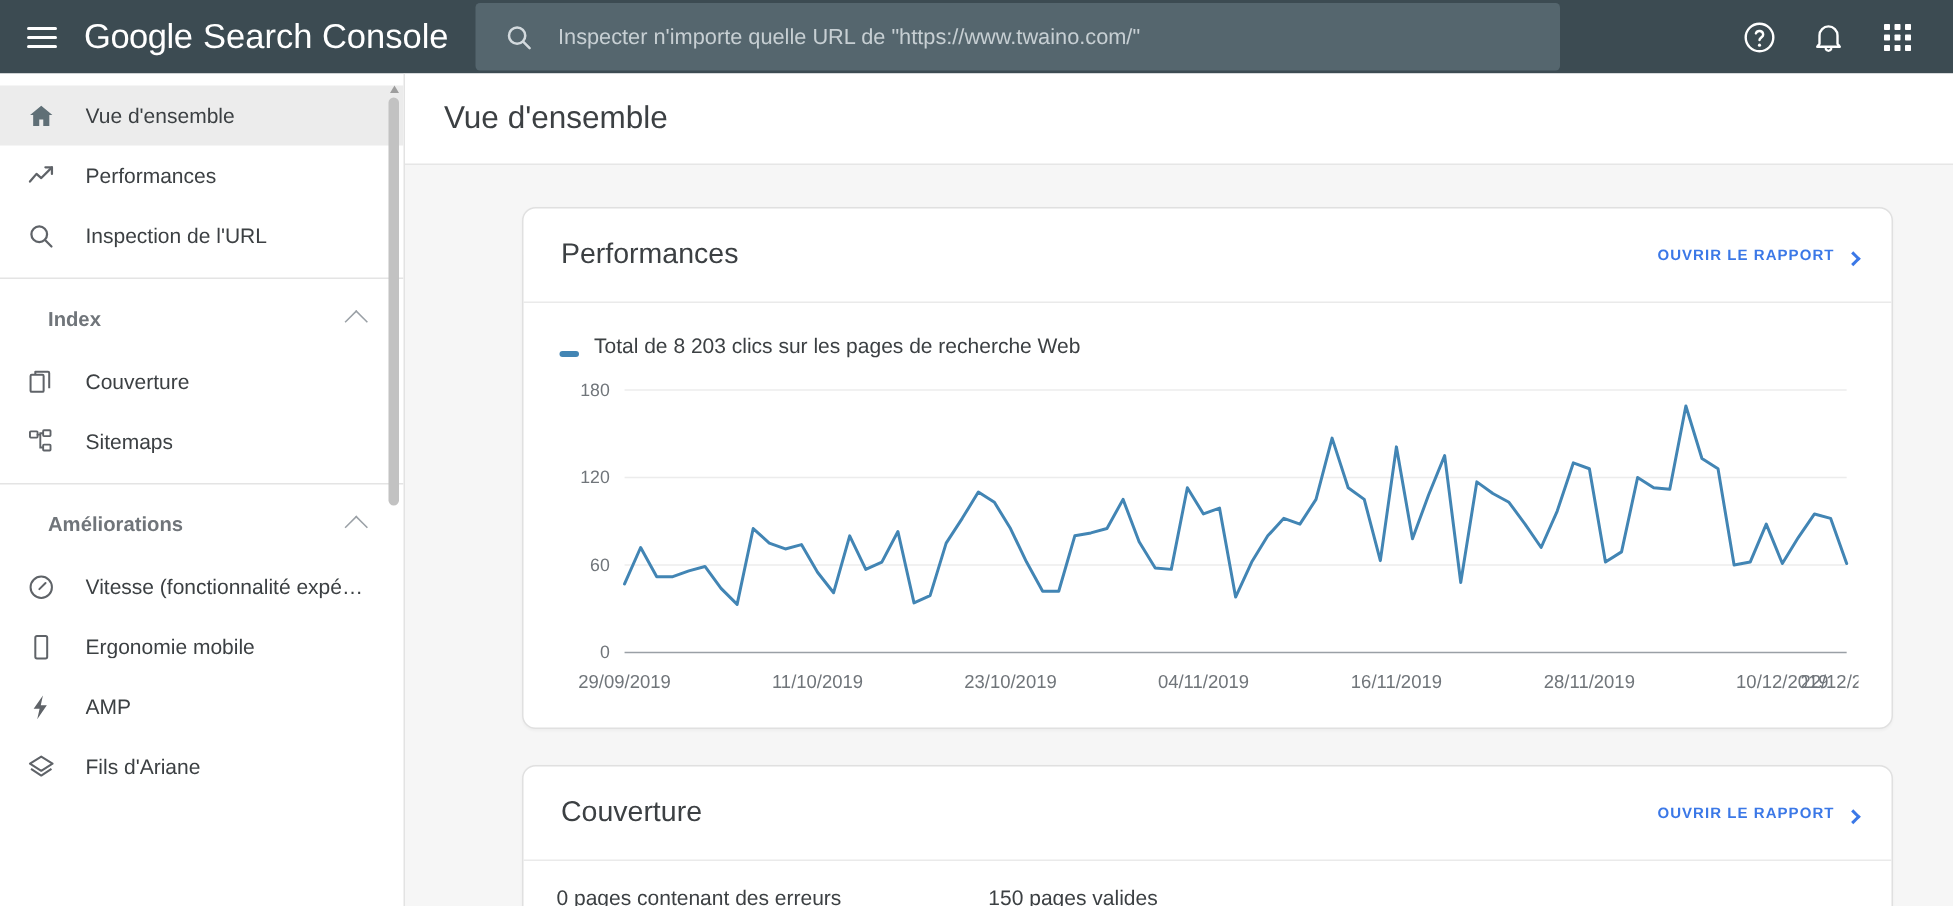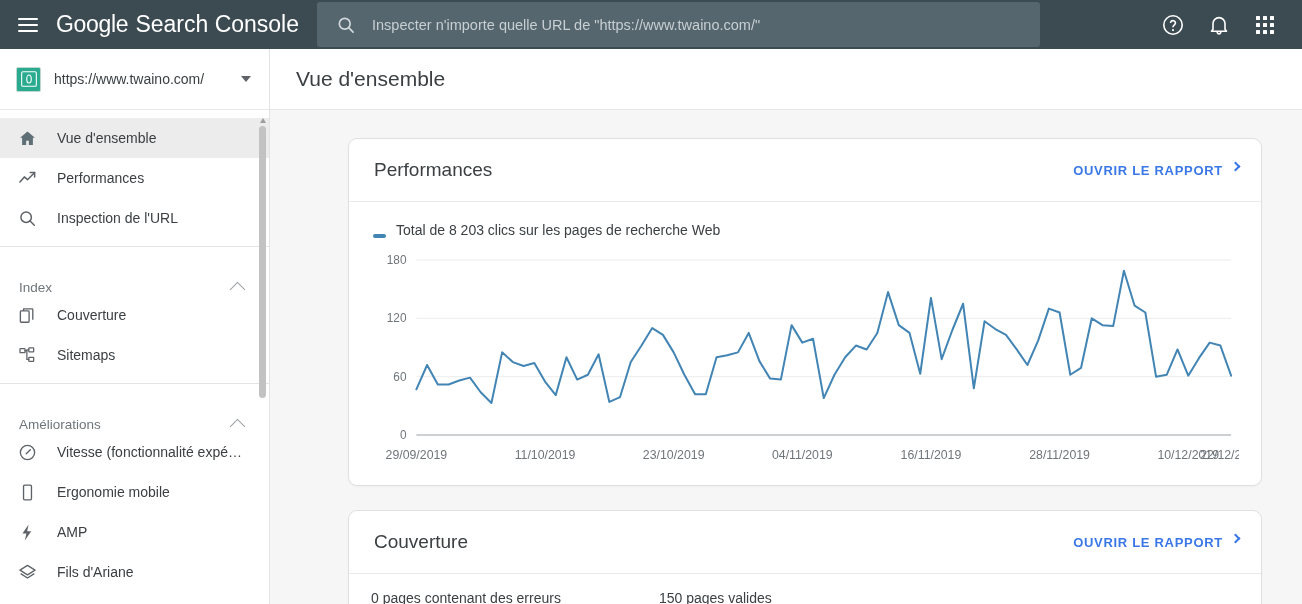--- a/index.html
+++ b/index.html
@@ -97,23 +97,24 @@
   .nav-item .ico { width: 22px; flex: 0 0 22px; display: flex; align-items: center; justify-content: center; }
   .nav-item .lbl {
     margin-left: 19px; font-size: 14px; color: #3c4043;
     white-space: nowrap; overflow: hidden; text-overflow: ellipsis;
   }
   .nav-item.active .lbl { color: #3c4043; }
 
   .nav-divider { height: 1px; background: #e4e4e4; margin: 8px 0 0 0; }
 
   .section-head {
-    display: flex; align-items: flex-end; justify-content: space-between;
-    height: 44px; padding: 0 16px 0 19px; margin-top: 4px;
+    display: flex; align-items: center; justify-content: space-between;
+    height: 44px; padding: 0 16px 0 32px; margin-top: 4px;
     cursor: pointer;
+    font-weight: bold;
   }
   .section-head .stitle { font-size: 13.5px; color: #70757a; }
   .chev-up {
     width: 11px; height: 11px; border-left: 1.6px solid #9aa0a6; border-top: 1.6px solid #9aa0a6;
     transform: rotate(45deg); margin-right: 10px; margin-top: 4px;
   }
 
   .sb-track {
     position: absolute; right: 3px; top: 6px;
     width: 7px; height: 482px;
@@ -158,22 +159,22 @@
     box-shadow: 0 1px 2px rgba(0,0,0,0.035);
     margin-bottom: 24px;
   }
   .card-head {
     height: 63px; display: flex; align-items: center; justify-content: space-between;
     padding: 0 22px 0 25px;
     border-bottom: 1px solid #eaeaea;
   }
   .card-title { font-size: 19px; color: #3c4043; font-weight: 400; }
   .open-report {
-    display: flex; align-items: flex-start; gap: 9px;
-    color: #3b78e7; font-size: 13px; font-weight: 600;
+    display: flex; align-items: flex-end; gap: 9px;
+    color: #3b78e7; font-size: 10px; font-weight: 600;
     letter-spacing: 0.7px; text-transform: uppercase;
     cursor: pointer; white-space: nowrap;
   }
   .open-report .arrow {
     width: 7px; height: 7px;
     border-right: 2px solid #3b78e7; border-top: 2px solid #3b78e7;
     transform: rotate(45deg);
   }
 
   .card-body { padding: 20px 22px 12px 22px; }
@@ -241,30 +242,20 @@
             <i></i>
             <i></i>
             <i></i>
         </div>
       </div>
     </div>
   </div>
 
   <div class="sidebar">
 
-    <div class="property">
-      <span class="favicon">
-        <svg width="16" height="16" viewBox="0 0 24 24">
-          <rect x="1" y="1" width="22" height="22" rx="2" fill="none" stroke="#ffffff" stroke-width="1.6"></rect>
-          <ellipse cx="12" cy="12" rx="3.4" ry="6" fill="none" stroke="#ffffff" stroke-width="1.7"></ellipse>
-        </svg>
-      </span>
-      <span class="purl">https://www.twaino.com/</span>
-      <span class="caret-down"></span>
-    </div>
 
     <div class="navscroll">
       <div class="nav">
 
         <div class="nav-item active">
           <span class="ico">
             <svg width="19" height="19" viewBox="0 0 24 24" fill="#5f6f76">
               <path d="M12 3.2 2.6 11h2.6v9.3h5.1v-5.6h3.4v5.6h5.1V11h2.6z"></path>
             </svg>
           </span>

